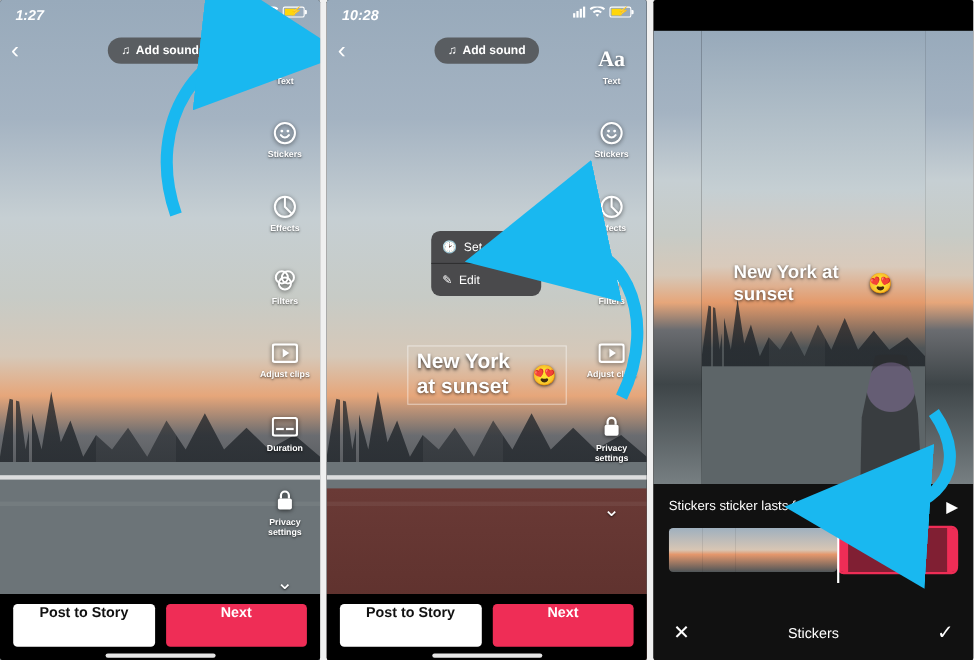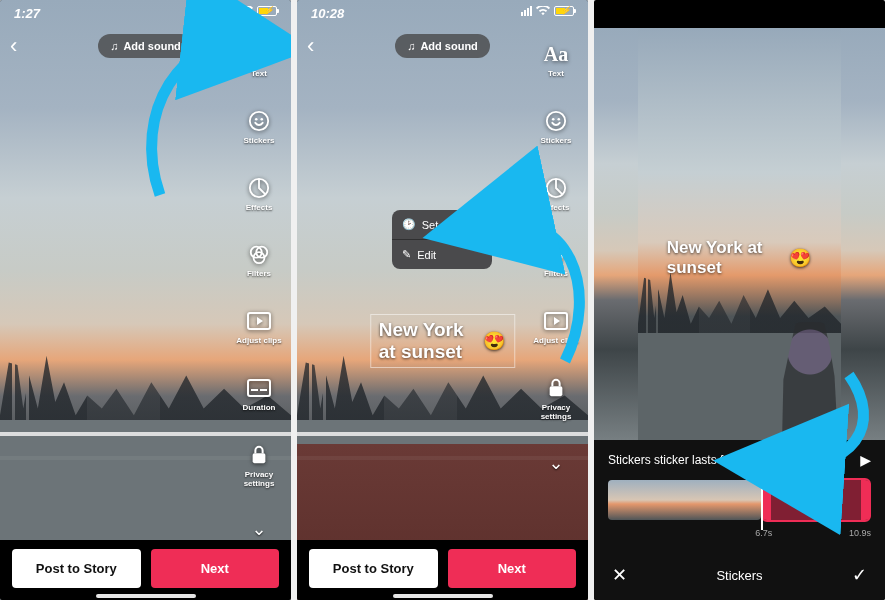--- a/index.html
+++ b/index.html
@@ -105,21 +105,21 @@
   .tool { color:#fff; text-align:center; width:48px; }
   .tool-ic { width:28px; height:28px; margin:0 auto 2px; display:flex; align-items:center; justify-content:center; font-size:20px; filter: drop-shadow(0 1px 2px rgba(0,0,0,.6)); }
   .tool-lbl { font-size:8px; font-weight:700; text-shadow:0 1px 2px rgba(0,0,0,.7); line-height:1.1; }
   .tool-chevron { color:#fff; font-size:18px; text-shadow:0 1px 2px rgba(0,0,0,.7); margin-top:2px;}
 
   
   .bottombar {
     position:absolute; left:0; right:0; bottom:0; height:60px; z-index:5;
     background:#000; display:flex; gap:10px; padding:9px 12px 12px;
   }
-  .btn { flex:1; border-radius:4px; display:flex; align-items:center; justify-content:center; font-size:13px; font-weight:600; }
+  .btn { flex:1; border-radius:4px; display:flex; align-items:flex-start; justify-content:center; font-size:13px; font-weight:600; }
   .btn-white{ background:#fff; color:#111; }
   .btn-pink{ background:#ef2d56; color:#ffffff; }
   .home-ind { position:absolute; bottom:2px; left:50%; transform:translateX(-50%); width:100px; height:4px; background:#fff; border-radius:2px; opacity:.9; }
 
   
   .popover {
     position:absolute; z-index:6; left:95px; top:210px; width:100px;
     background:#4a4a4c; border-radius:8px; overflow:hidden; color:#fff; font-size:11px;
   }
   .popover-row { display:flex; align-items:center; gap:6px; padding:8px 10px; }
@@ -449,24 +449,20 @@
       <div class="thumbs">
         <div class="thumb"></div>
           <div class="thumb"></div>
           <div class="thumb"></div>
           <div class="thumb"></div>
           <div class="thumb"></div>
       </div>
       <div class="sel-range"></div>
       <div class="playhead"></div>
     </div>
-    <div class="tlabels">
-      <span style="left:56%">6.7s</span>
-      <span style="right:0">10.9s</span>
-    </div>
 
     <div class="p3-bottombar">
       <div class="close-x">✕</div>
       <div>Stickers</div>
       <div class="check">✓</div>
     </div>
   </div>
 
   <div class="arrow" style="left:140px; top:370px;">
     <svg width="150" height="120">

